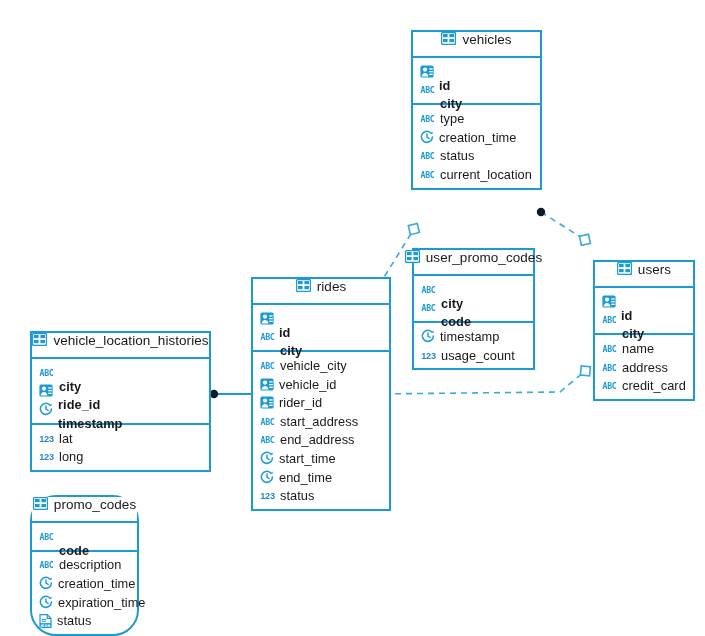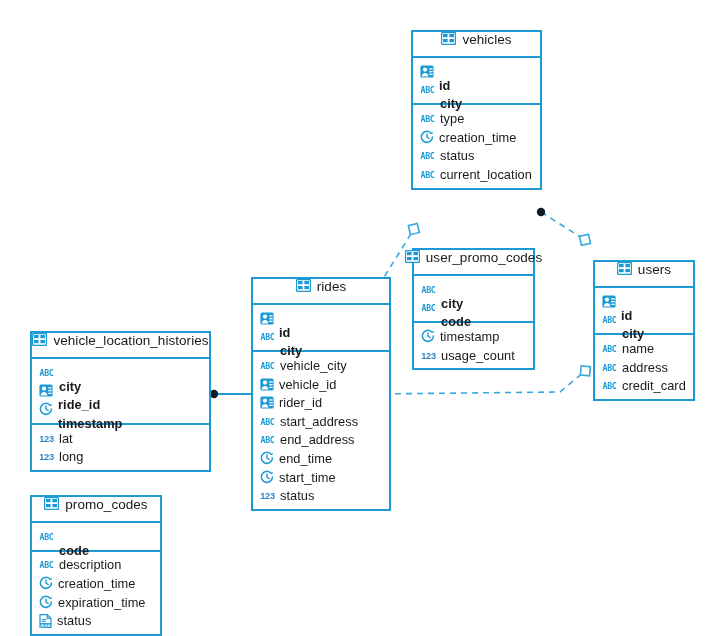--- a/index.html
+++ b/index.html
@@ -416,31 +416,31 @@
           <span class="fname">end_address</span>
         </div>
         <div class="field">
           <span class="icon">
             <svg width="14" height="14" viewBox="0 0 14 14">
               <path d="M12.4 6.9a5.5 5.5 0 1 1-1.9-4.2" fill="none" stroke="#1b9ad6" stroke-width="1.5" stroke-linecap="round"></path>
               <path d="M12.7 1.4l-0.2 2.6-2.6-0.2z" fill="#1b9ad6"></path>
               <path d="M7 3.9v3.2l2.2 1.4" fill="none" stroke="#1b9ad6" stroke-width="1.4" stroke-linecap="round"></path>
             </svg>
           </span>
+          <span class="fname">start_time</span>
+        </div>
+        <div class="field">
+          <span class="icon">
+            <svg width="14" height="14" viewBox="0 0 14 14">
+              <path d="M12.4 6.9a5.5 5.5 0 1 1-1.9-4.2" fill="none" stroke="#1b9ad6" stroke-width="1.5" stroke-linecap="round"></path>
+              <path d="M12.7 1.4l-0.2 2.6-2.6-0.2z" fill="#1b9ad6"></path>
+              <path d="M7 3.9v3.2l2.2 1.4" fill="none" stroke="#1b9ad6" stroke-width="1.4" stroke-linecap="round"></path>
+            </svg>
+          </span>
           <span class="fname">end_time</span>
-        </div>
-        <div class="field">
-          <span class="icon">
-            <svg width="14" height="14" viewBox="0 0 14 14">
-              <path d="M12.4 6.9a5.5 5.5 0 1 1-1.9-4.2" fill="none" stroke="#1b9ad6" stroke-width="1.5" stroke-linecap="round"></path>
-              <path d="M12.7 1.4l-0.2 2.6-2.6-0.2z" fill="#1b9ad6"></path>
-              <path d="M7 3.9v3.2l2.2 1.4" fill="none" stroke="#1b9ad6" stroke-width="1.4" stroke-linecap="round"></path>
-            </svg>
-          </span>
-          <span class="fname">start_time</span>
         </div>
         <div class="field">
           <span class="icon">
             <svg width="15" height="13" viewBox="0 0 15 13">
               <text x="7.5" y="9.8" font-family="Liberation Sans, sans-serif" font-size="9.2" font-weight="bold" fill="#2a86c8" text-anchor="middle" letter-spacing="-0.2">123</text>
             </svg>
           </span>
           <span class="fname">status</span>
         </div>
       </div>
@@ -503,21 +503,21 @@
         <div class="field">
           <span class="icon">
             <svg width="15" height="13" viewBox="0 0 15 13">
               <text x="7.5" y="9.8" font-family="Liberation Sans, sans-serif" font-size="9.2" font-weight="bold" fill="#2a86c8" text-anchor="middle" letter-spacing="-0.2">123</text>
             </svg>
           </span>
           <span class="fname">long</span>
         </div>
       </div>
     </div>
-    <div class="entity" style="left: 30px; top: 495px; width: 132px;">
+    <div class="entity" style="left: 30px; top: 495px; width: 109px; border-radius: 26px;">
       <div class="entity-title">
         <span class="icon">
           <svg width="15" height="13" viewBox="0 0 15 13">
             <rect x="0.5" y="0.5" width="14" height="12" rx="1.5" fill="#ffffff" stroke="#1b9ad6" stroke-width="1.4"></rect>
             <rect x="2" y="2" width="4.6" height="3.2" fill="#1b9ad6"></rect>
             <rect x="8.4" y="2" width="4.6" height="3.2" fill="#1b9ad6"></rect>
             <rect x="2" y="7" width="4.6" height="3.2" fill="#1b9ad6"></rect>
             <rect x="8.4" y="7" width="4.6" height="3.2" fill="#1b9ad6"></rect>
           </svg>
         </span>

